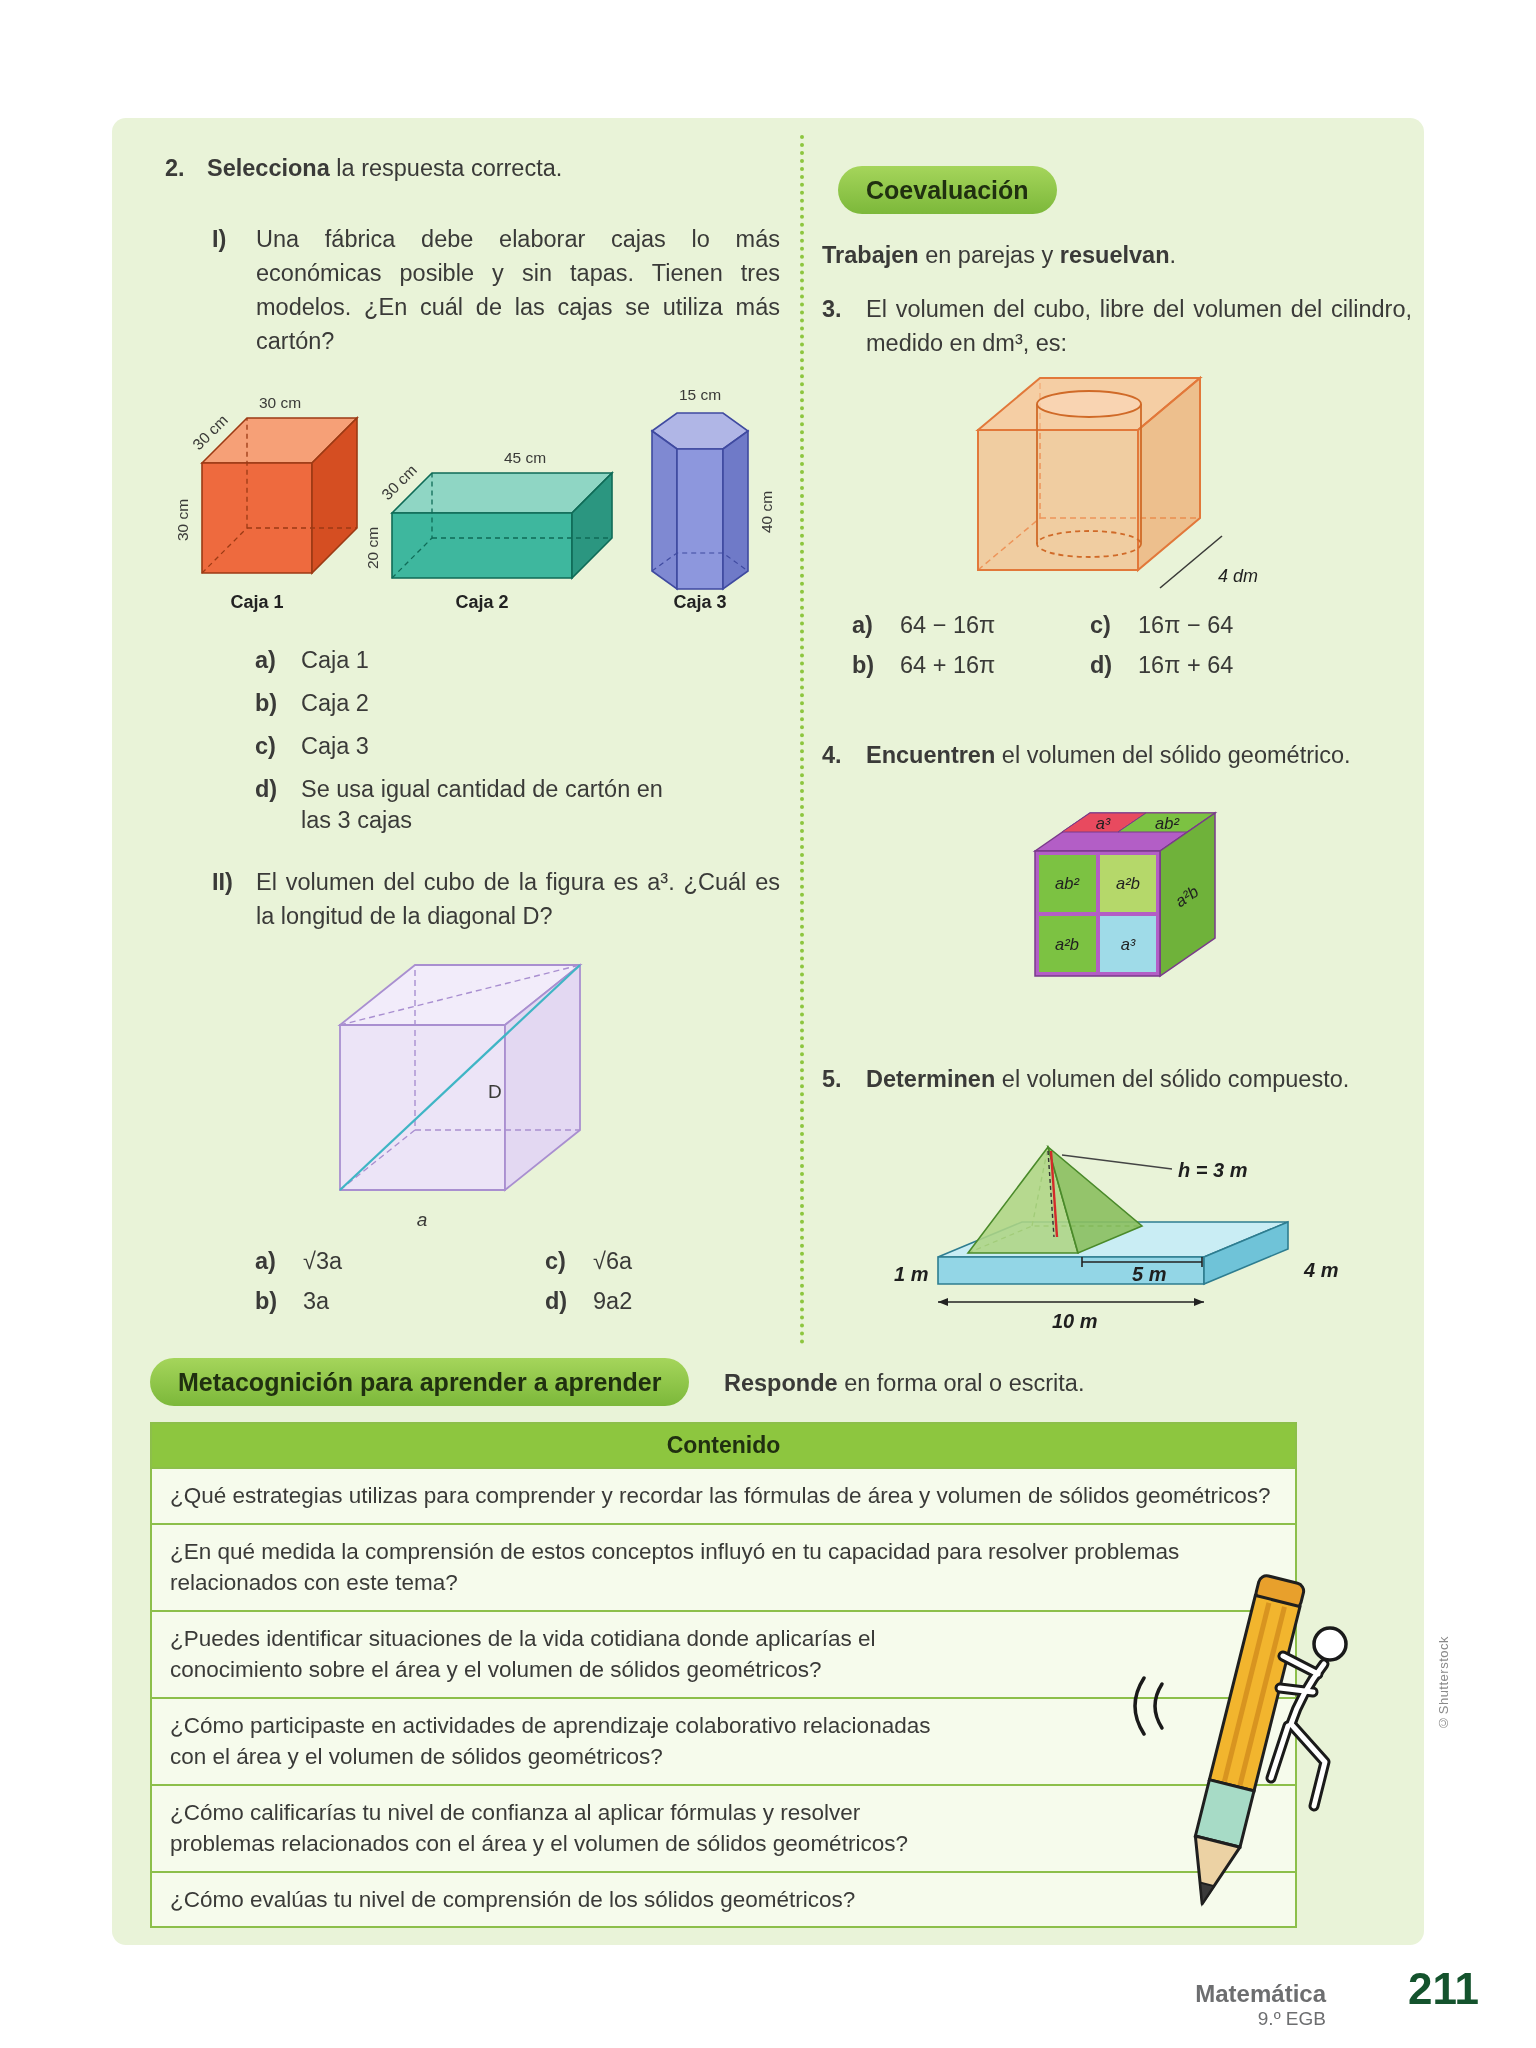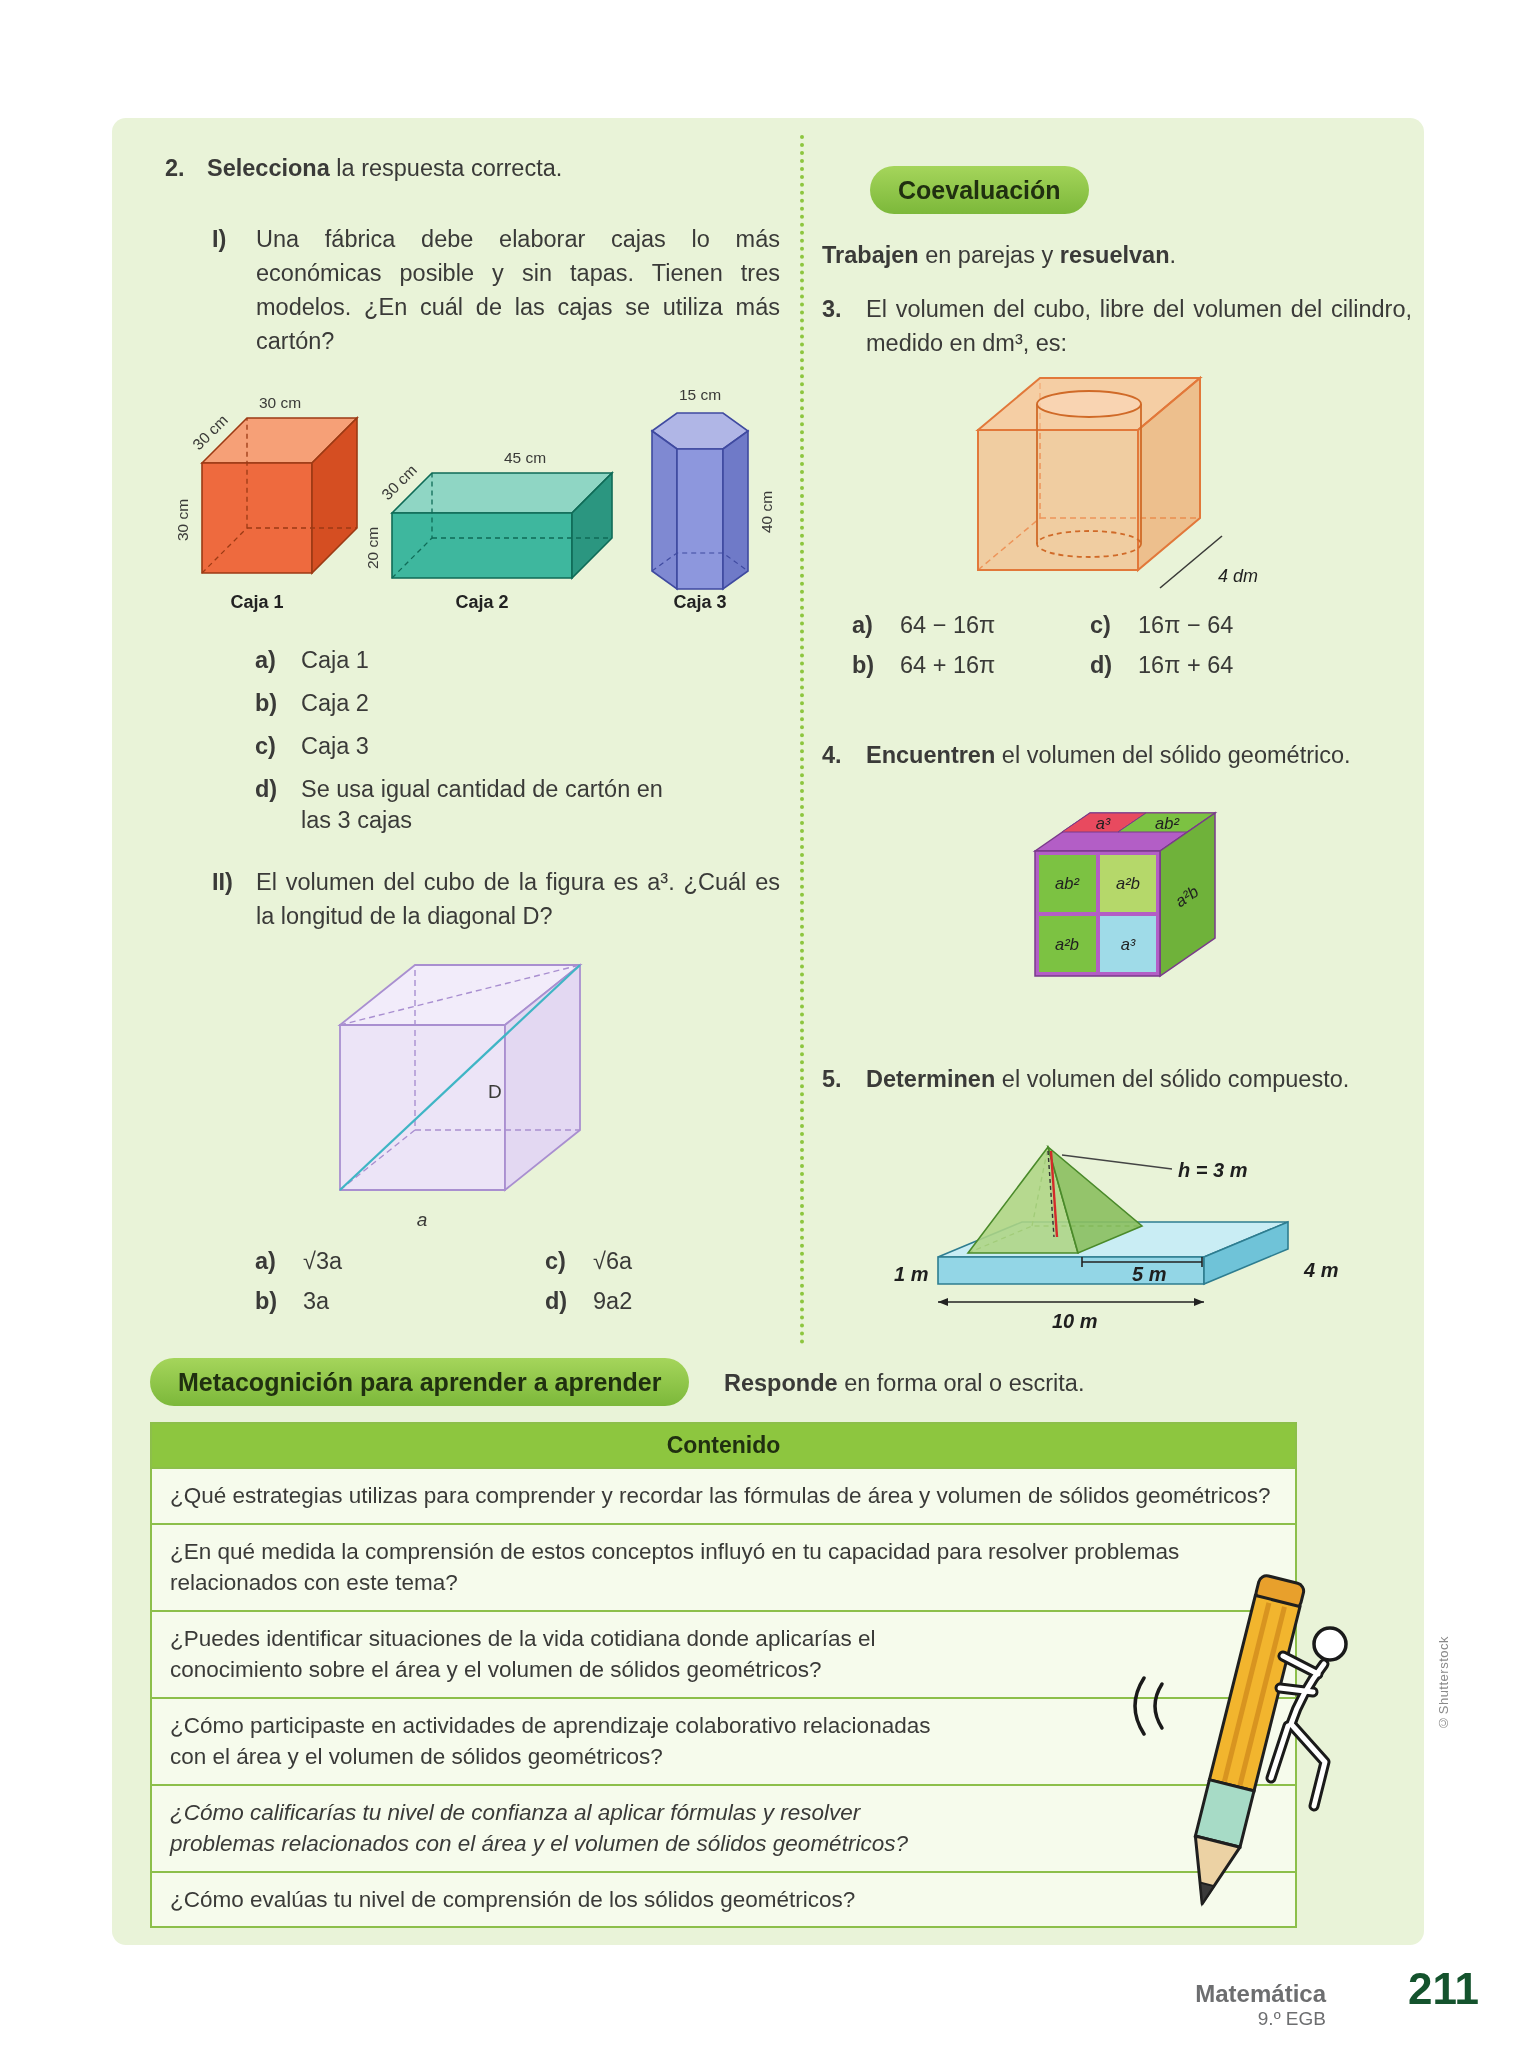--- a/index.html
+++ b/index.html
@@ -20,21 +20,21 @@
   .gcell { display:flex; }
   .gcell .olbl { font-weight:bold; width:48px; flex:none; }
   .pill { position:absolute; background:linear-gradient(#a5d55b,#7cb83a); border-radius:26px; font-weight:bold;
           color:#203010; display:inline-flex; align-items:center; padding:0 28px; height:48px; font-size:25px; }
   .meta-table { position:absolute; left:150px; top:1422px; width:1147px; border:2px solid #8cbf4a; background:#f6fbec; }
   .thead { background:#8dc63f; text-align:center; font-weight:bold; font-size:23px; color:#203010; padding:8px 0; }
   .trow { background:#f6fbec; border-top:2px solid #8cbf4a; font-size:22.5px; line-height:1.4; padding:11px 18px; color:#3a3a38; }
   .trow.r2 { padding-right:96px; }
   .trow.r3 { padding-right:300px; }
   .trow.r4 { padding-right:340px; }
-  .trow.r5 { padding-right:380px;font-style:italic; }
+  .trow.r5 { padding-right:380px; }
   svg text { font-family:"Liberation Sans", sans-serif; }
   .flab { font-size:15.5px; fill:#3a3a38; }
   .fcap { font-size:18px; font-weight:bold; fill:#222222; }
   .fmath { font-size:16.5px; font-style:italic; fill:#1f1f1f; }
   .fdim { font-size:20px; font-style:italic; font-weight:bold; fill:#1f1f1f; }
   .credit { position:absolute; left:1436px; top:1636px; writing-mode:vertical-rl; transform:rotate(180deg);
             font-size:13px; color:#8a8a8a; letter-spacing:0.5px; }
   .brand { position:absolute; left:1126px; top:1980px; width:200px; text-align:right; color:#6d6e70; }
   .brand .l1 { font-size:24px; font-weight:700; }
   .brand .l2 { font-size:19px; }
@@ -148,21 +148,21 @@
     <div class="gcell">
         <span class="olbl">b)</span>
         <span>3a</span>
       </div>
     <div class="gcell">
         <span class="olbl">d)</span>
         <span>9a2</span>
       </div>
   </div>
 
-  <div class="pill" style="left:870px; top:166px;align-items:center;">
+  <div class="pill" style="left:838px; top:166px;align-items:center;">
     <span>Coevaluación</span>
   </div>
 
   <div class="abs" style="left:822px; top:242px; font-size:23.5px;">
     <b>Trabajen</b><span> en parejas y </span><b>resuelvan</b><span>.</span>
   </div>
 
   <div class="abs item" style="left:822px; top:292px; width:590px;">
     <span class="lbl">3.</span>
     <span class="txt">El volumen del cubo, libre del volumen del cilindro, medido en dm³, es:</span>

